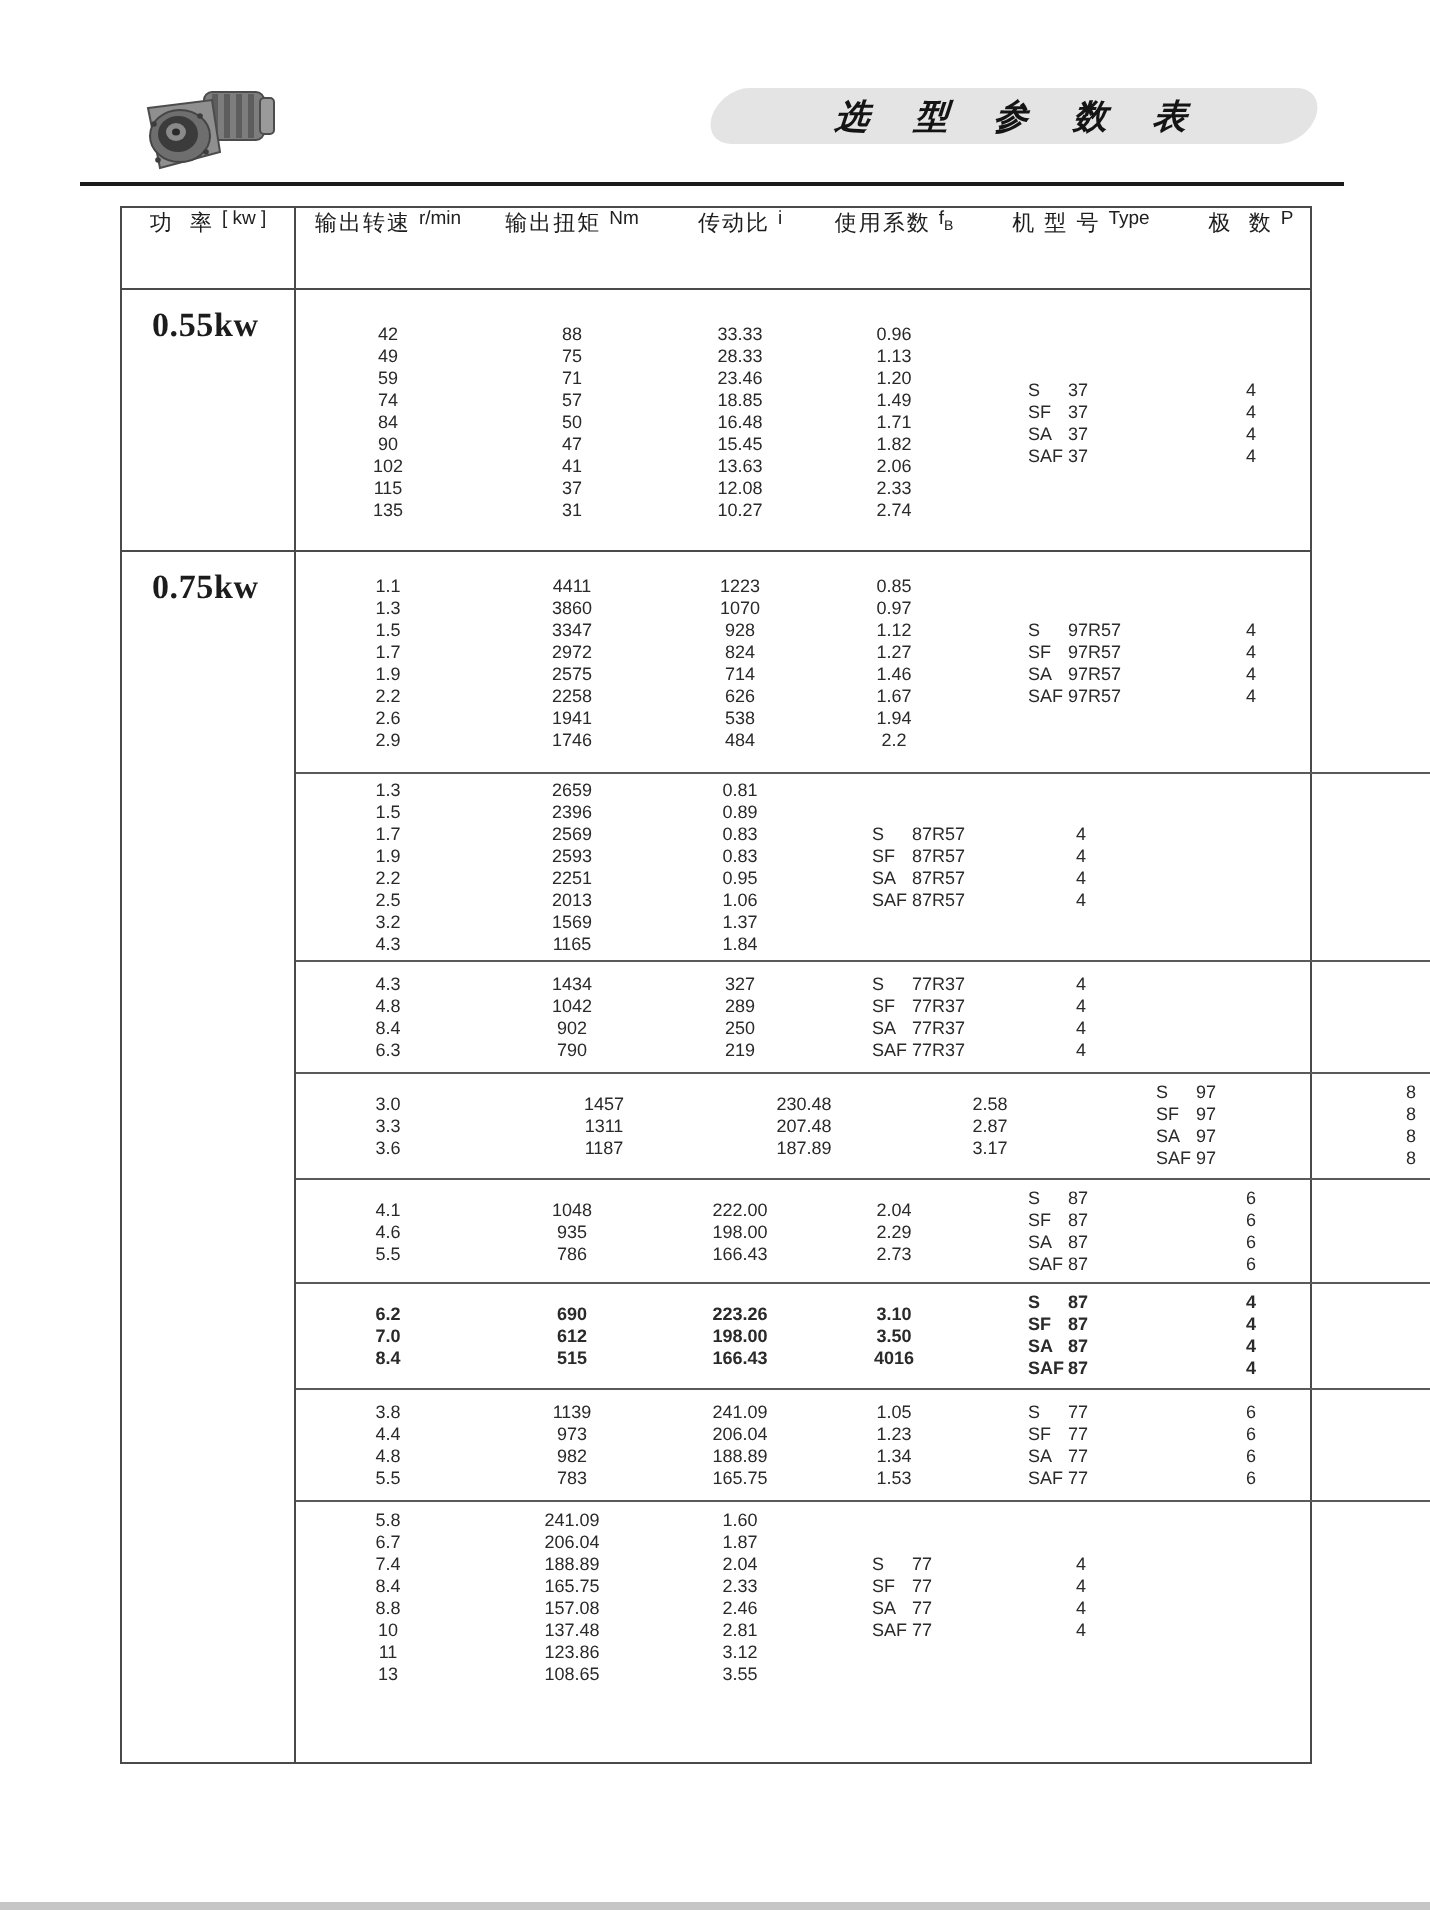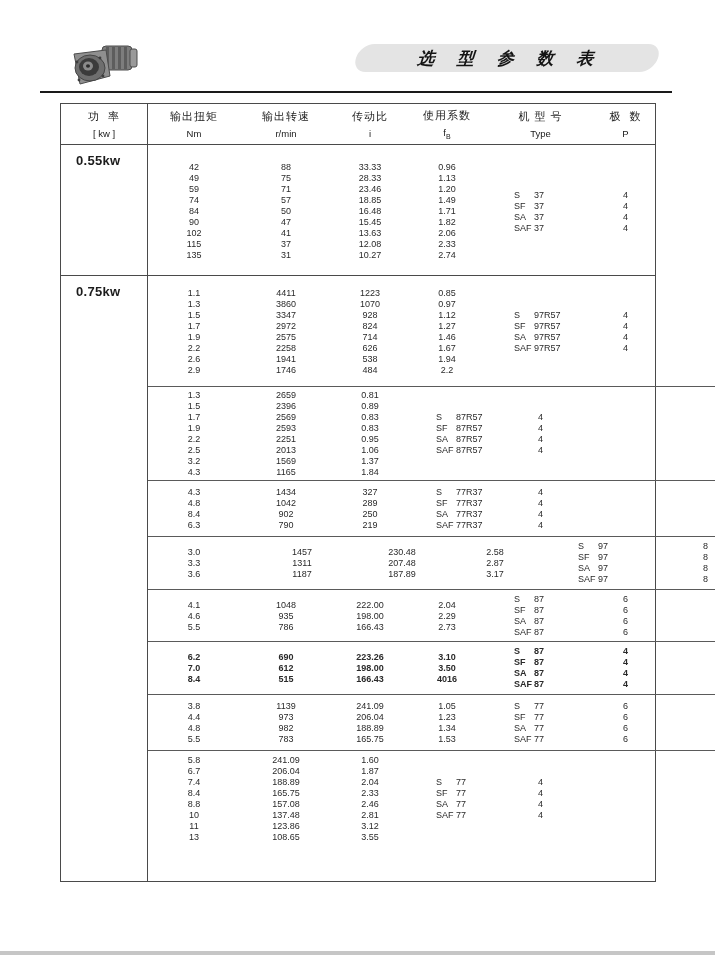--- a/index.html
+++ b/index.html
@@ -24,30 +24,30 @@
 
   
   .param-table {
     position:absolute; left:60px; top:103px; width:596px;
     border:1px solid #4a4a4a; background:#fff;
   }
   .thead {
     display:grid; grid-template-columns:87px 92px 92px 76px 78px 109px 61px;
     height:41px; border-bottom:1px solid #4a4a4a;
   }
-  .th { display:flex; flex-direction:column; justify-content:center; align-items:center; gap:4px; }
+  .th { display:flex; flex-direction:row; justify-content:center; align-items:flex-start; gap:4px; }
   .th.power-head { border-right:1px solid #4a4a4a; }
   .th-name { font-size:11px; letter-spacing:1px; white-space:pre; }
   .th-unit { font-size:9.5px; color:#202020; }
   .sub { font-size:7px; vertical-align:sub; }
 
   .section { display:flex; }
   .sec1 { border-top:1px solid #4a4a4a; }
   .power-col { width:87px; flex-shrink:0; border-right:1px solid #4a4a4a; }
-  .power-label { font-size:13px; font-weight:bold; padding:8px 0 0 15px; letter-spacing:0.3px; }
+  .power-label { font-size:17px; font-weight:bold; padding:8px 0 0 15px; letter-spacing:0.3px;font-family:Liberation Serif, serif; }
   .blocks-col { flex:1; display:flex; flex-direction:column; }
 
   .block {
     display:grid; grid-template-columns:92px 92px 76px 78px 109px 61px;
     align-items:center;
   }
   .block + .block { border-top:1px solid #5a5a5a; }
   .num-col { text-align:center; }
   .poles-col { text-align:center; }
   .cell { font-size:9px; line-height:11px; color:#2a2a2a; }
@@ -99,26 +99,26 @@
 
   <div class="header-rule"></div>
 
   <div class="param-table">
     <div class="thead">
       <div class="th power-head">
         <span class="th-name">功  率</span>
         <span class="th-unit">[ kw ]</span>
       </div>
       <div class="th">
+        <span class="th-name">输出转速</span>
+        <span class="th-unit">r/min</span>
+      </div>
+      <div class="th">
         <span class="th-name">输出扭矩</span>
         <span class="th-unit">Nm</span>
-      </div>
-      <div class="th">
-        <span class="th-name">输出转速</span>
-        <span class="th-unit">r/min</span>
       </div>
       <div class="th">
         <span class="th-name">传动比</span>
         <span class="th-unit">i</span>
       </div>
       <div class="th">
         <span class="th-name">使用系数</span>
         <span class="th-unit"><span>f</span><span class="sub">B</span></span>
       </div>
       <div class="th">

